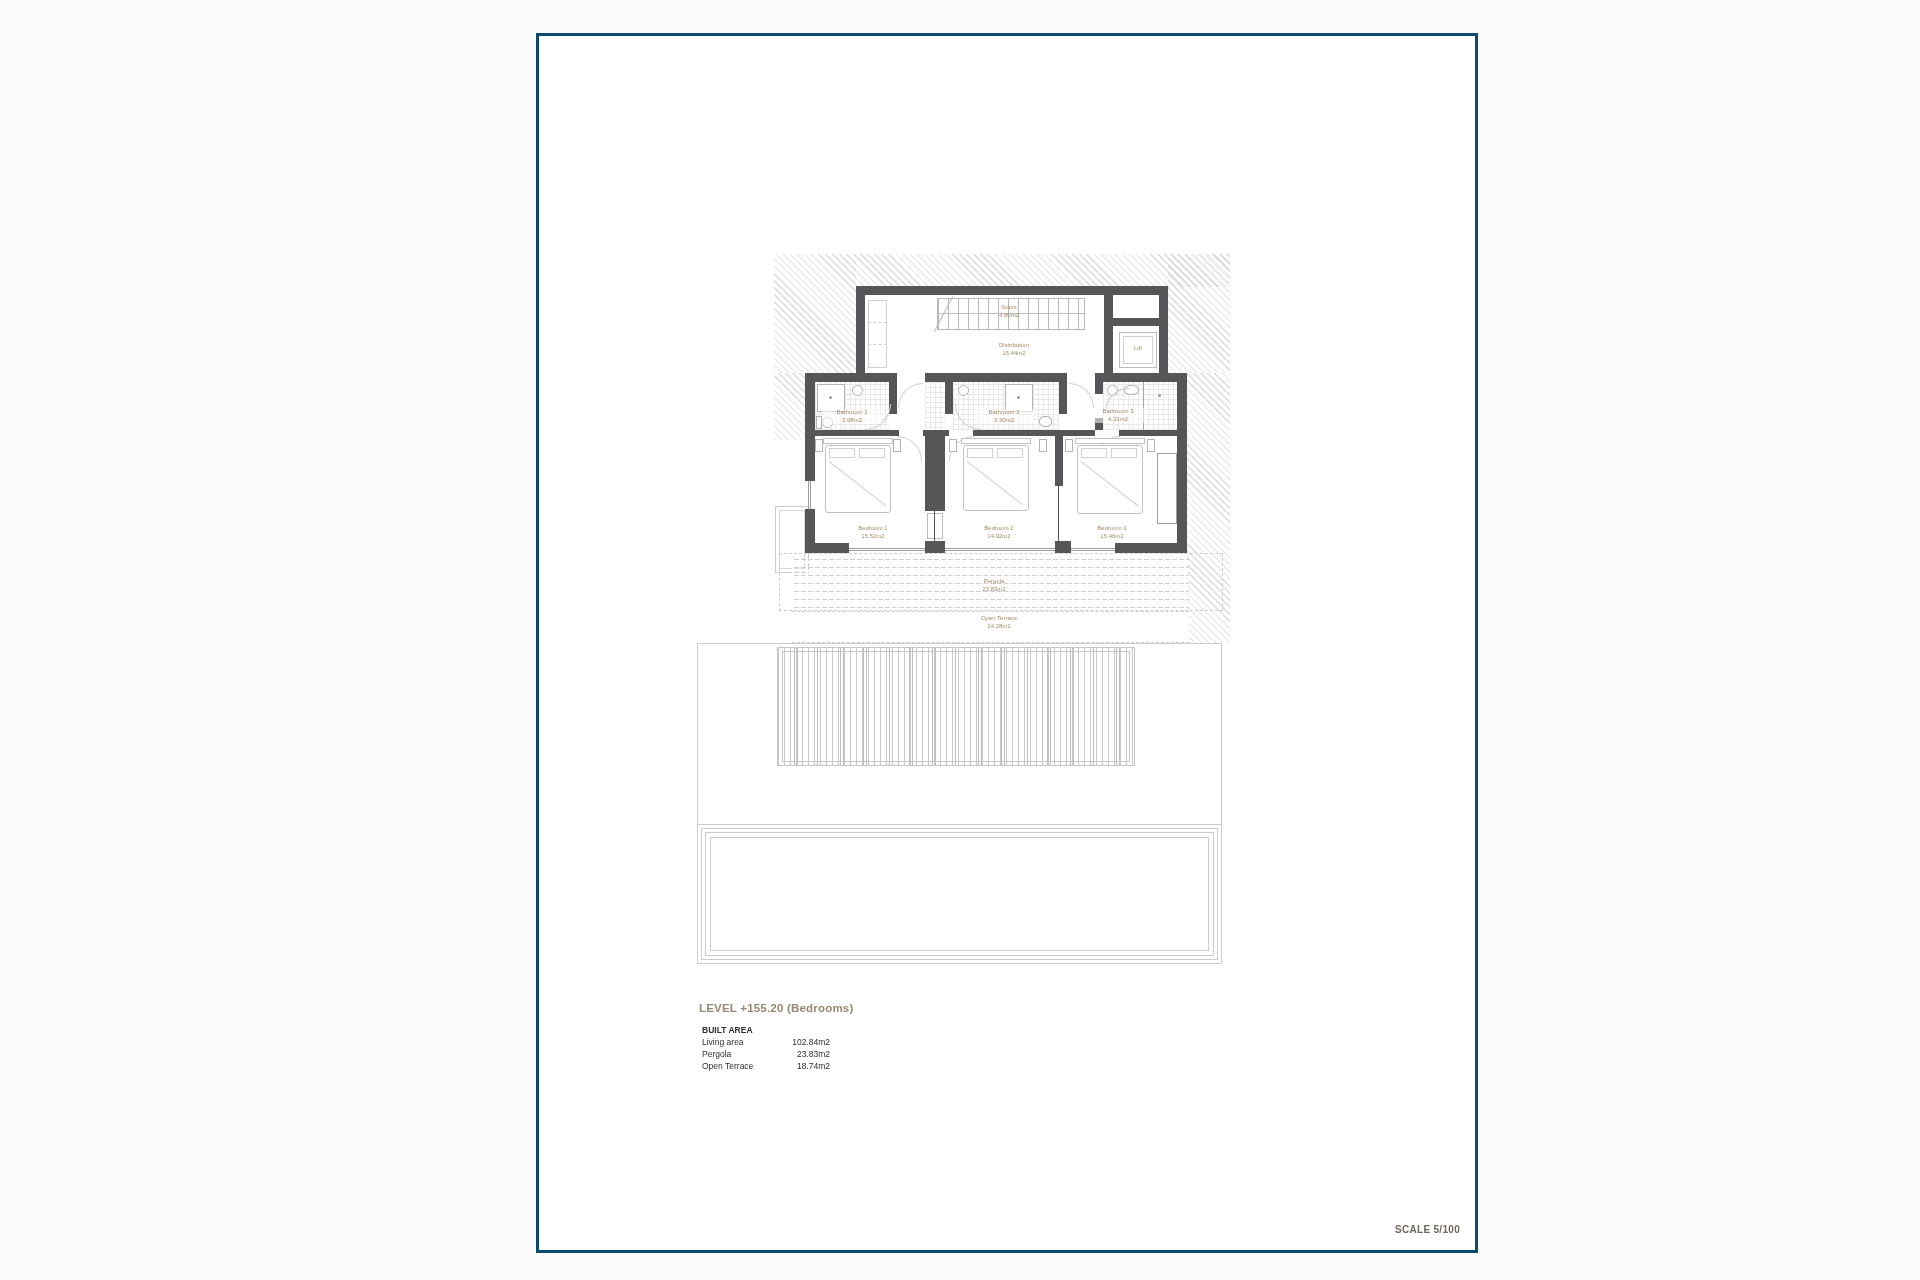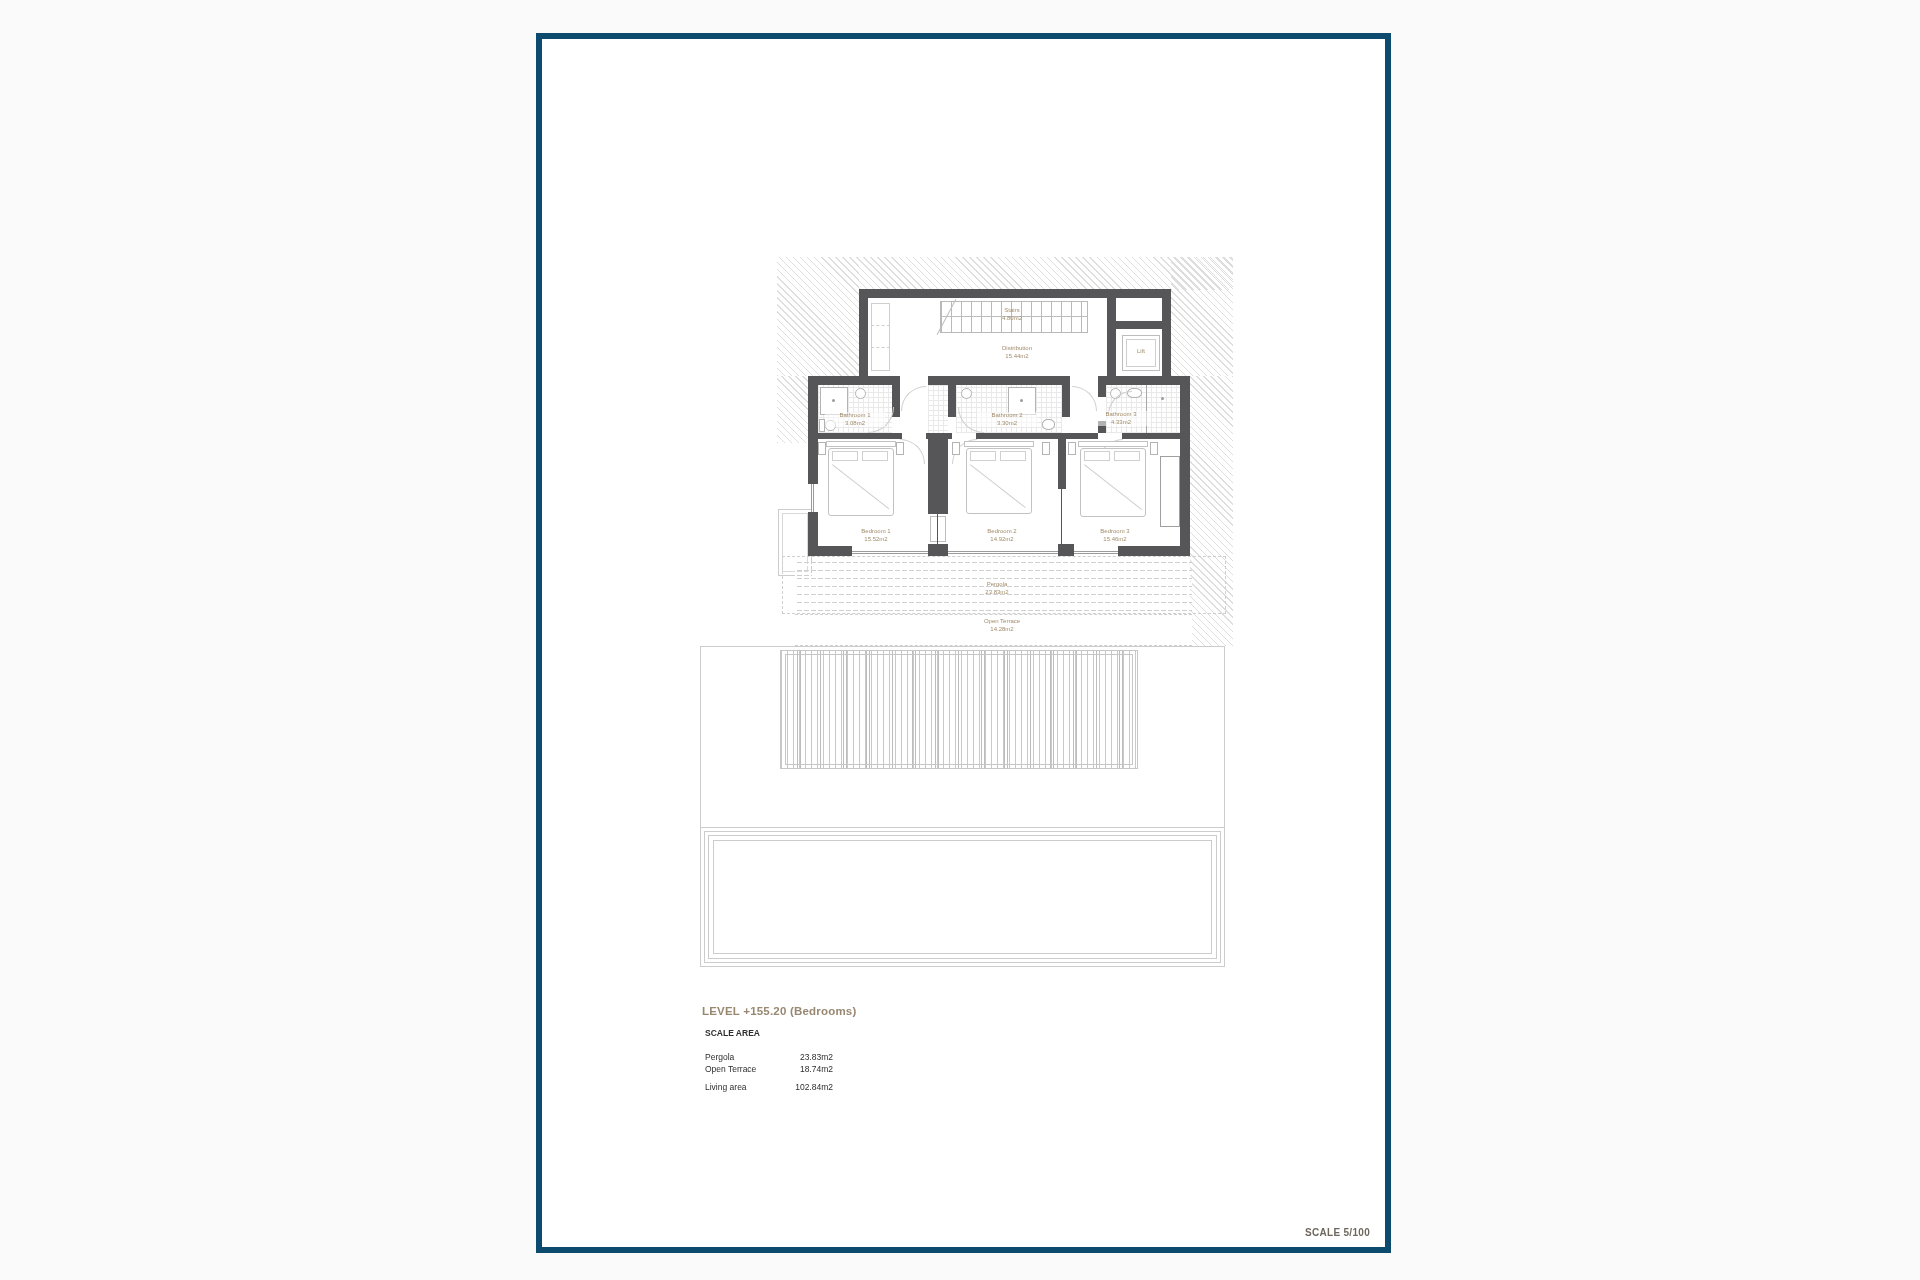--- a/index.html
+++ b/index.html
@@ -1,19 +1,19 @@
 <!DOCTYPE html>
 <html><head>
 <meta charset="utf-8">
 <style>
   html,body{margin:0;padding:0;width:1920px;height:1280px;background:#fafafa;overflow:hidden;
             font-family:"Liberation Sans","DejaVu Sans",sans-serif;}
   .abs{position:absolute;}
-  .page{position:absolute;left:536px;top:33px;width:855px;height:1220px;background:#ffffff;
-        border:6px solid #0c4a6e;box-sizing:border-box;}
+  .page{position:absolute;left:536px;top:33px;width:942px;height:1220px;background:#ffffff;
+        border:3px solid #0c4a6e;box-sizing:border-box;}
   
   .w{position:absolute;background:#565659;}            
   .room{position:absolute;background:#ffffff;}
   .hatch{position:absolute;background:repeating-linear-gradient(45deg,#dedede 0 1px,transparent 1px 5px);}
   .tiles{position:absolute;background:
       repeating-linear-gradient(0deg,#e9e9e9 0 1px,transparent 1px 5px),
       repeating-linear-gradient(90deg,#e9e9e9 0 1px,transparent 1px 5px);}
   .ln{position:absolute;background:#bdbdbd;}
   .box{position:absolute;border:1px solid #c3c3c3;box-sizing:border-box;background:#fff;}
   .dashbox{position:absolute;border:1px dashed #cfcfcf;box-sizing:border-box;}
@@ -219,22 +219,22 @@
 
   <div class="w" style="left:266px;top:507px;width:44px;height:10px;"></div>
   <div class="glaz" style="left:310px;top:512px;width:76px;"></div>
   <div class="w" style="left:386px;top:505px;width:20px;height:12px;"></div>
   <div class="glaz" style="left:406px;top:512px;width:110px;"></div>
   <div class="w" style="left:516px;top:505px;width:16px;height:12px;"></div>
   <div class="glaz" style="left:532px;top:512px;width:44px;"></div>
   <div class="w" style="left:576px;top:507px;width:72px;height:10px;"></div>
 
   <div class="lvl">LEVEL +155.20 (Bedrooms)</div>
-  <div class="ba-title">SCALE AREA</div>
-  <div class="ba-row" style="top:1001px;margin-top:42px;">
+  <div class="ba-title">BUILT AREA</div>
+  <div class="ba-row" style="top:1001px;">
     <span>Living area</span>
     <span>102.84m2</span>
   </div>
   <div class="ba-row" style="top:1013px;">
     <span>Pergola</span>
     <span>23.83m2</span>
   </div>
   <div class="ba-row" style="top:1025px;">
     <span>Open Terrace</span>
     <span>18.74m2</span>

